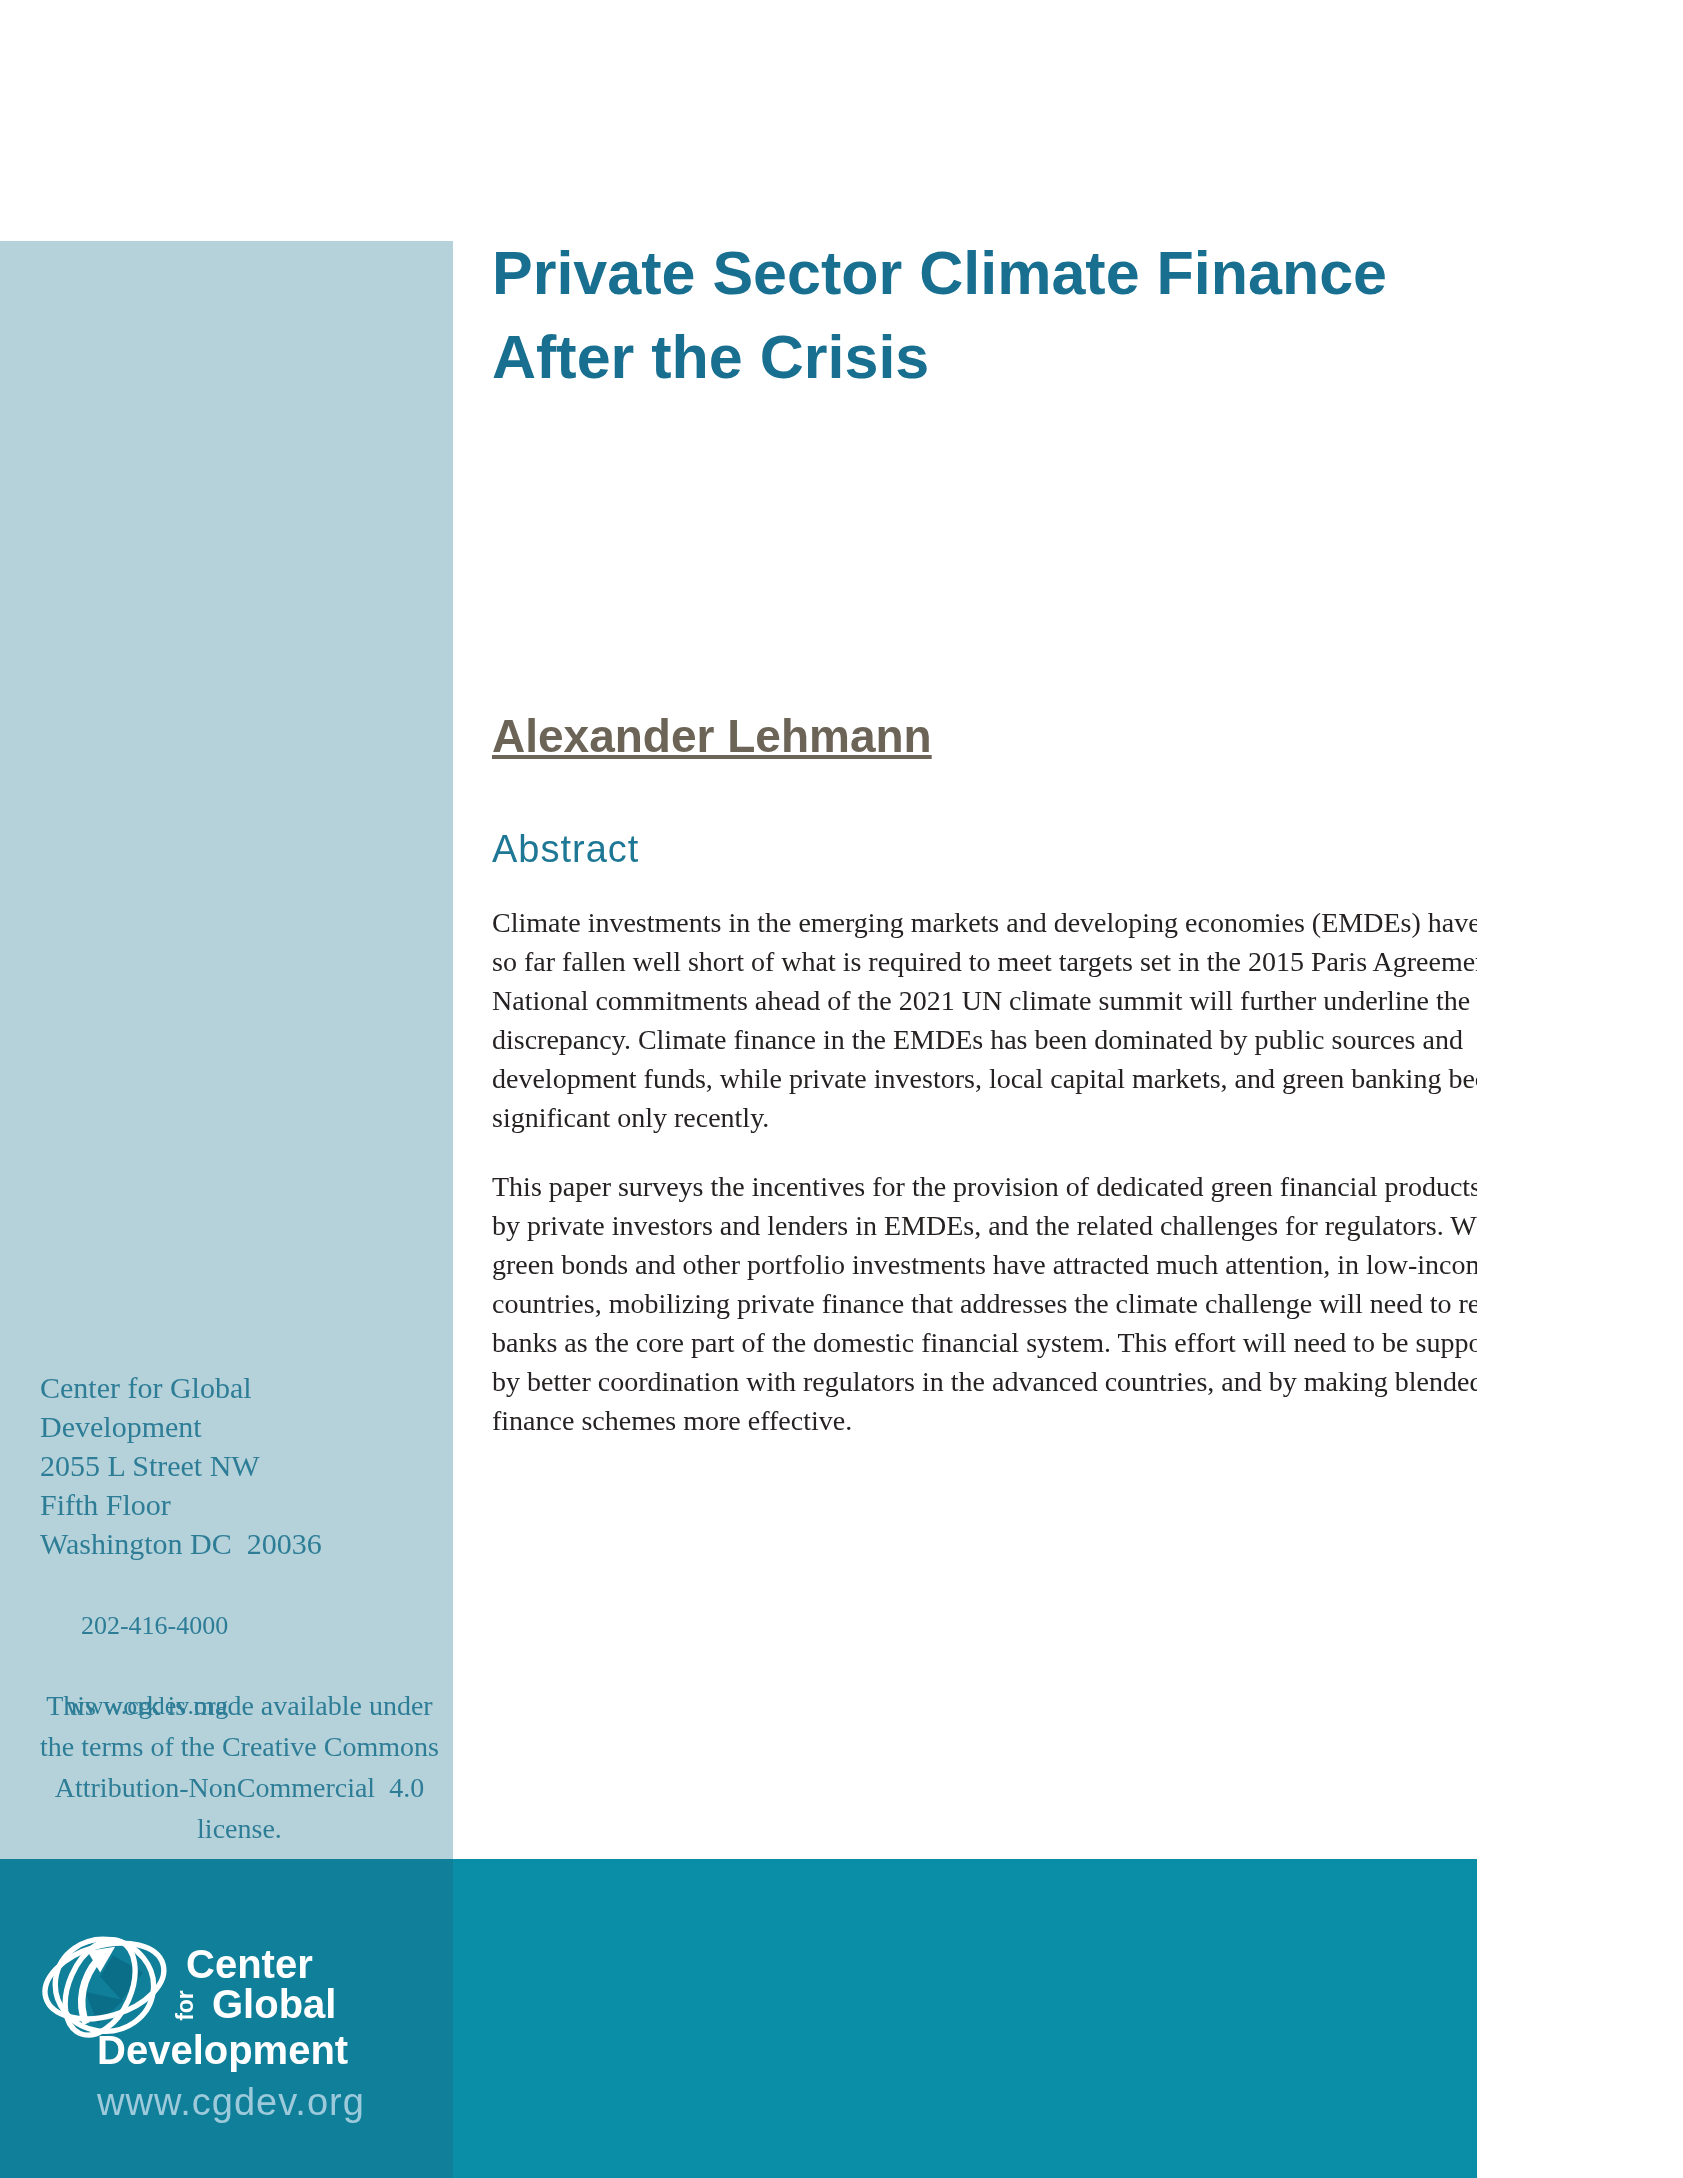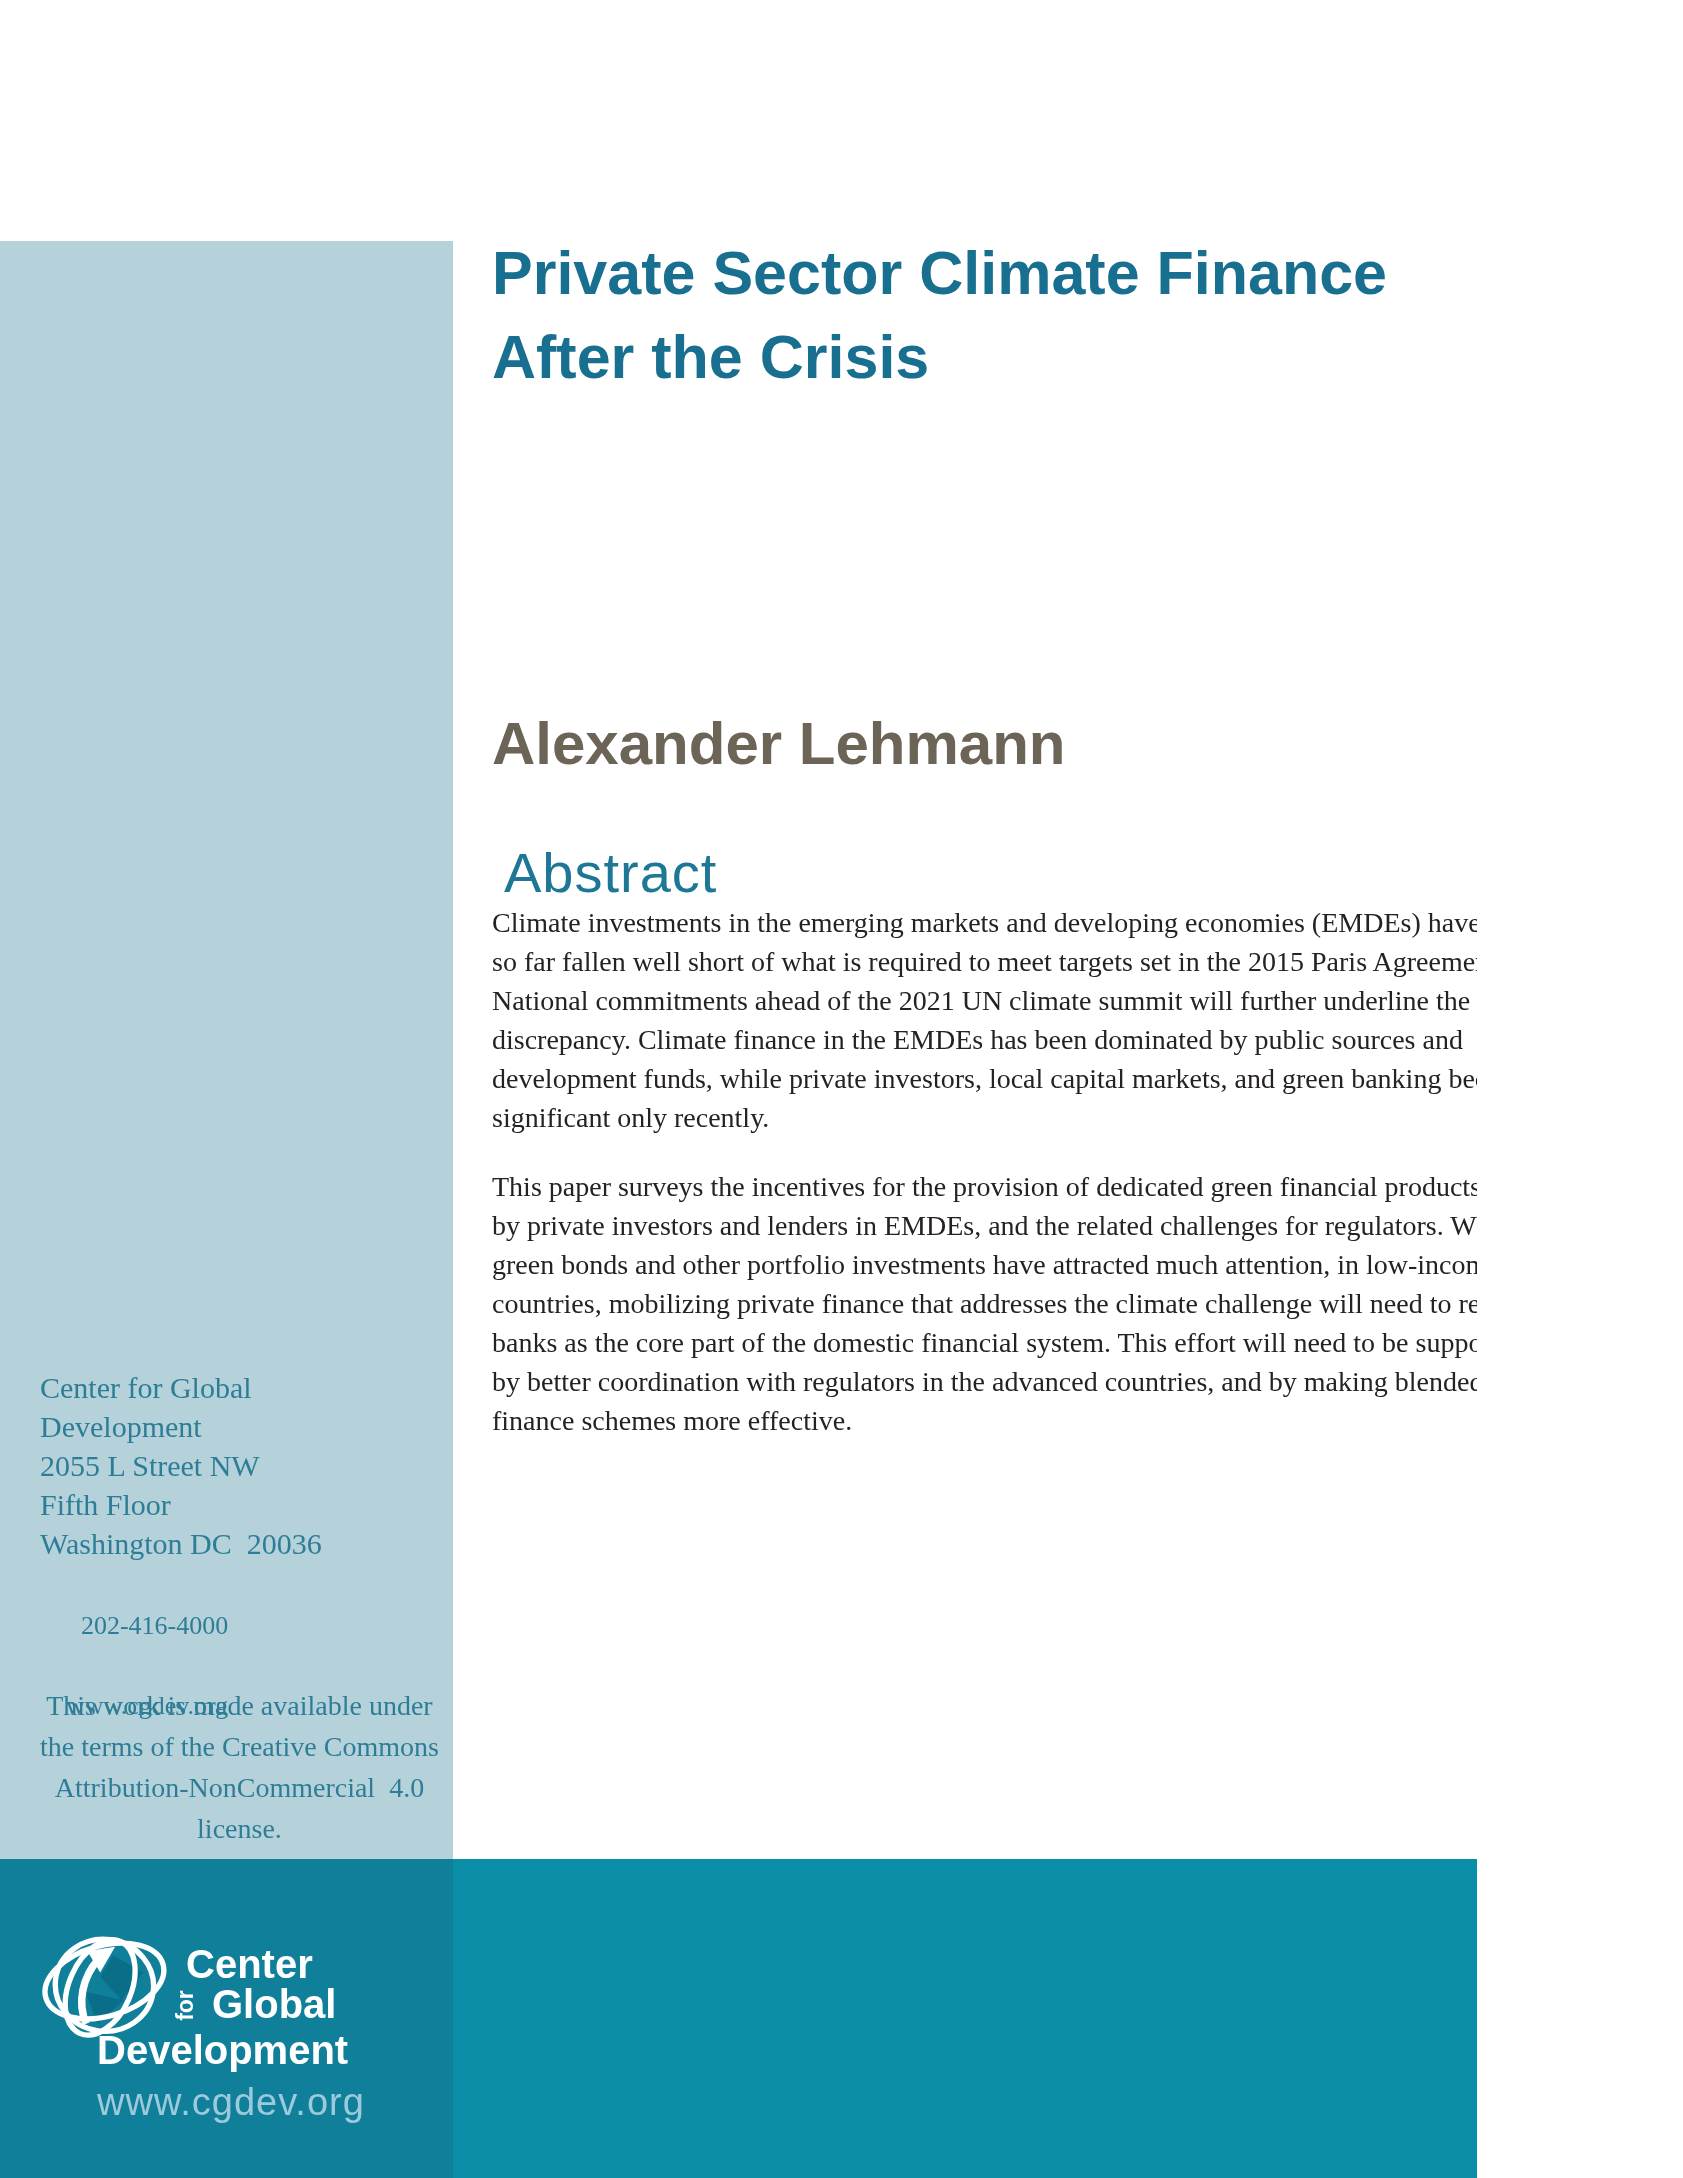--- a/index.html
+++ b/index.html
@@ -51,28 +51,29 @@
     margin:0;
     font-size:61px; font-weight:700;
     line-height:84px;
     color:#186f90;
     white-space:pre;
     letter-spacing:0px;
   }
   .author{
     position:absolute;
     left:492px; top:709px;
-    font-size:60px; font-weight:700;
+    font-size:46px; font-weight:700;
     color:#6b6457;
+    text-decoration:underline;
   }
   .abstract-h{
     position:absolute;
     left:492px; top:828px;
-    margin:12px;
-    font-size:56px; font-weight:400;
+    margin:0;
+    font-size:38px; font-weight:400;
     color:#1d7795;
     letter-spacing:1px;
   }
   .para{
     position:absolute;
     left:492px;
     font-family:"Liberation Serif", serif;
     font-size:28px; line-height:39px;
     color:#262222;
     white-space:pre;

